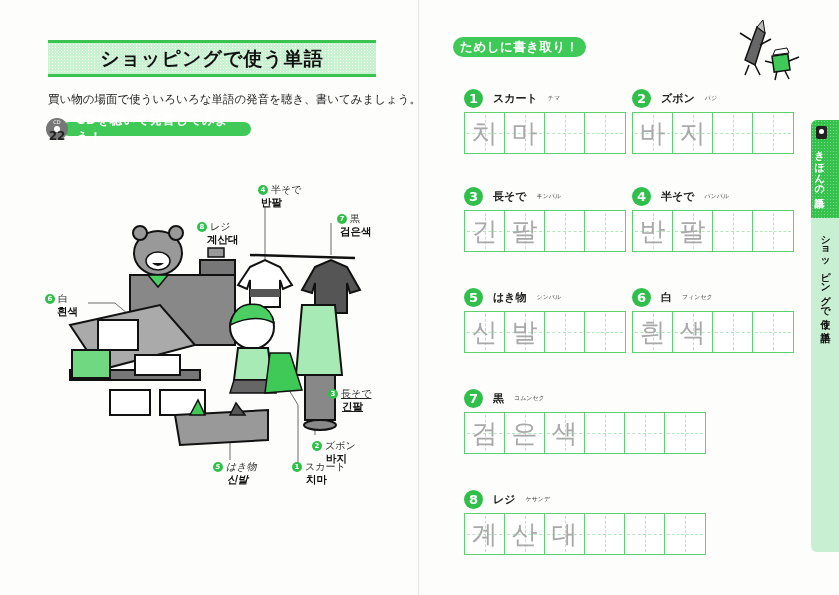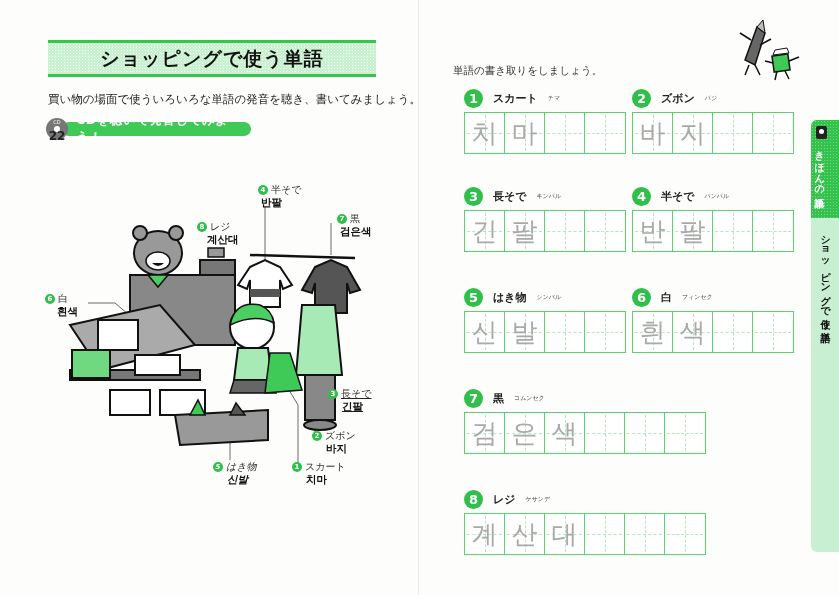--- a/index.html
+++ b/index.html
@@ -188,39 +188,39 @@
       <span class="ko" style="padding-left:10px">계산대</span>
     </div>
     <div class="lbl" style="left:5px; top:117px;">
       <span class="num">6</span><span class="ja">白</span>
       <span class="ko" style="padding-left:12px">흰색</span>
     </div>
     <div class="lbl" style="left:288px; top:212px;text-decoration:underline;">
       <span class="num">3</span><span class="ja">長そで</span>
       <span class="ko" style="padding-left:14px">긴팔</span>
     </div>
-    <div class="lbl" style="left:272px; top:254px;">
+    <div class="lbl" style="left:272px; top:264px;">
       <span class="num">2</span><span class="ja">ズボン</span>
       <span class="ko" style="padding-left:14px">바지</span>
     </div>
     <div class="lbl" style="left:173px; top:285px;font-style:italic;">
       <span class="num">5</span><span class="ja">はき物</span>
       <span class="ko" style="padding-left:14px">신발</span>
     </div>
     <div class="lbl" style="left:252px; top:285px;">
       <span class="num">1</span><span class="ja">スカート</span>
       <span class="ko" style="padding-left:14px">치마</span>
     </div>
   </div>
 
   <div class="page-num" style="left:33px;">90</div>
 </div>
 
 <div class="page page-right">
-  <div class="try-sub">単語の書き取りをしましょう。</div>
+  <div class="try-pill">ためしに書き取り！</div>
 
   <svg class="mascots" viewBox="0 0 100 70">
     <polygon points="40,45 52,12 60,18 50,50" fill="#666" stroke="#111" stroke-width="1.5"></polygon>
     <polygon points="52,12 58,5 60,18" fill="#bbb" stroke="#111" stroke-width="1"></polygon>
     <path d="M46 25 L35 18 M55 30 L66 24 M44 50 L40 60 M50 50 L55 60" stroke="#111" stroke-width="1.5" fill="none"></path>
     <rect x="68" y="40" width="16" height="16" fill="#3fc957" stroke="#111" stroke-width="1.5" transform="rotate(-8 76 48)"></rect>
     <path d="M68 40 L84 38 L82 33 L70 35 Z" fill="#fff" stroke="#111" stroke-width="1"></path>
     <path d="M68 48 L60 46 M84 46 L94 42 M72 56 L70 65 M80 56 L84 64" stroke="#111" stroke-width="1.5" fill="none"></path>
   </svg>
 

